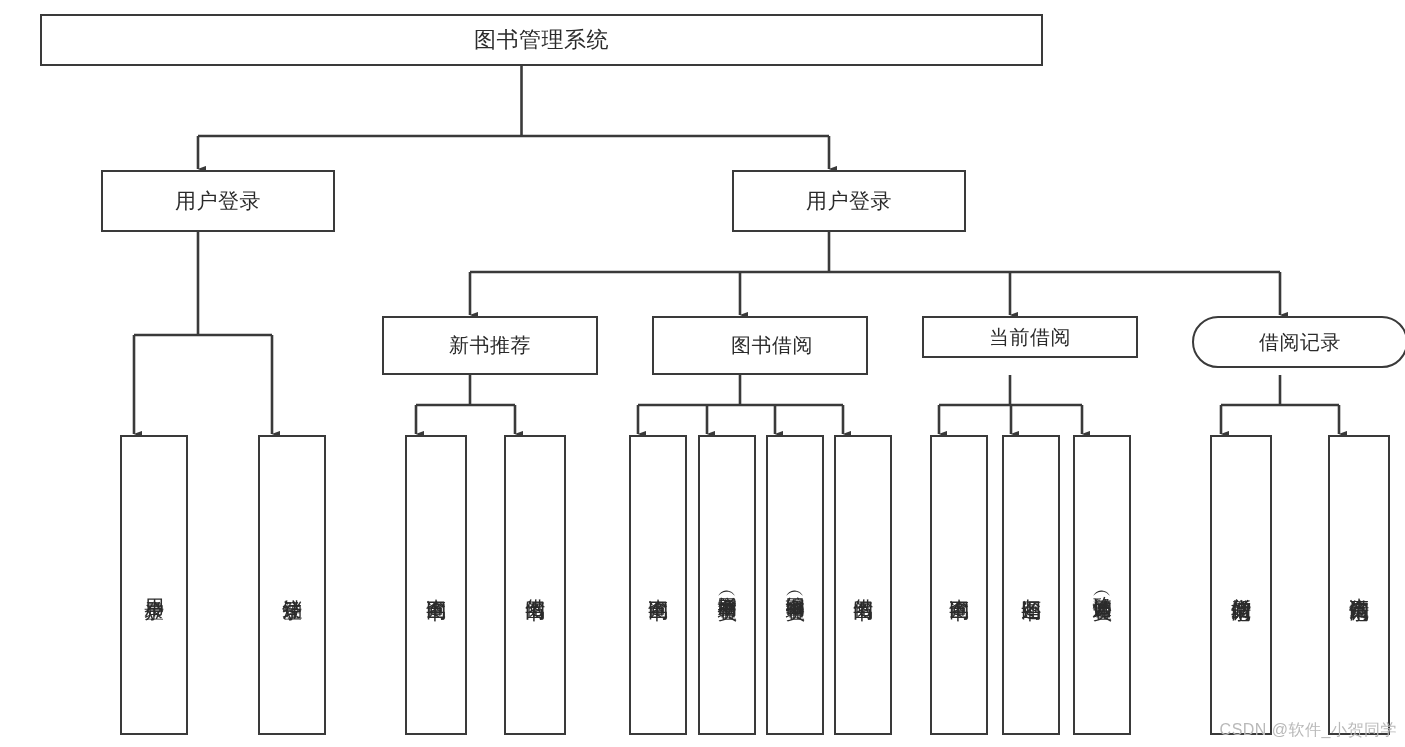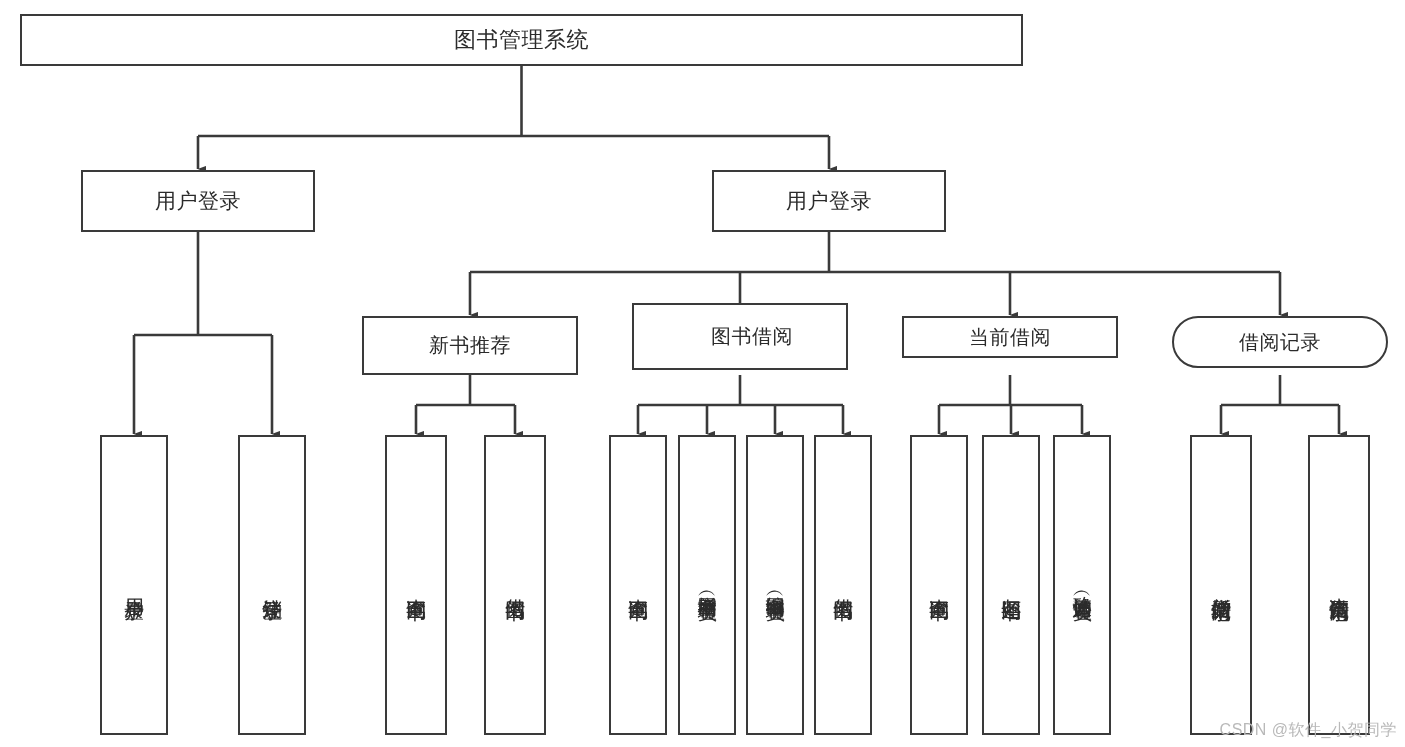--- a/index.html
+++ b/index.html
@@ -27,20 +27,21 @@
   }
   .node {
     position: absolute;
     box-sizing: border-box;
     background: #ffffff;
     border: 2px solid #3a3a3a;
     display: flex;
     align-items: center;
     justify-content: center;
     z-index: 3;
+    margin-left: 20px;
   }
   .node .node-label {
     color: #2b2b2b;
     font-size: 21px;
     line-height: 1.12;
     letter-spacing: 0.5px;
     white-space: nowrap;
     text-align: center;
   }
   .node.level-0 .node-label { font-size: 22px; }
@@ -130,21 +131,21 @@
       </div>
       <div class="node level-1" style="left: 81px; top: 170px; width: 234px; height: 62px;">
         <span class="node-label">用户登录</span>
       </div>
       <div class="node level-1" style="left: 712px; top: 170px; width: 234px; height: 62px;">
         <span class="node-label">用户登录</span>
       </div>
       <div class="node level-2" style="left: 362px; top: 316px; width: 216px; height: 59px;">
         <span class="node-label">新书推荐</span>
       </div>
-      <div class="node level-2" style="left: 632px; top: 303px; width: 216px; height: 67px; padding-left: 24px;">
+      <div class="node level-2" style="left: 632px; top: 316px; width: 216px; height: 59px; padding-left: 24px;">
         <span class="node-label">图书借阅</span>
       </div>
       <div class="node level-2" style="left: 902px; top: 316px; width: 216px; height: 42px;">
         <span class="node-label">当前借阅</span>
       </div>
       <div class="node level-2" style="left: 1172px; top: 316px; width: 216px; height: 52px; border-radius: 28px;">
         <span class="node-label">借阅记录</span>
       </div>
       <div class="node level-3 leaf" style="left: 100px; top: 435px; width: 68px; height: 300px;">
         <span class="node-label">用户登录</span>

